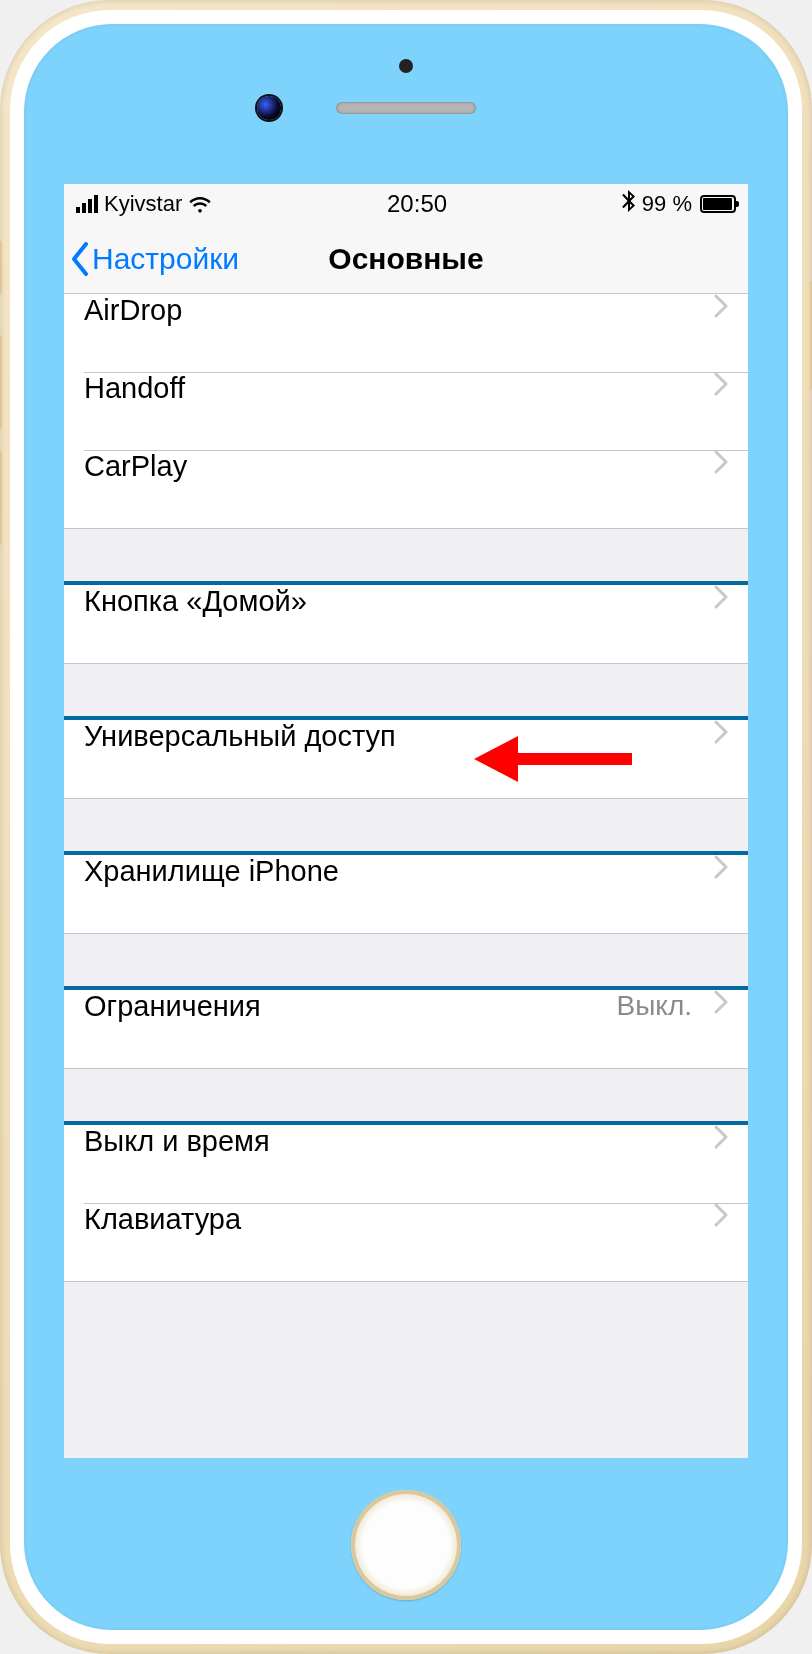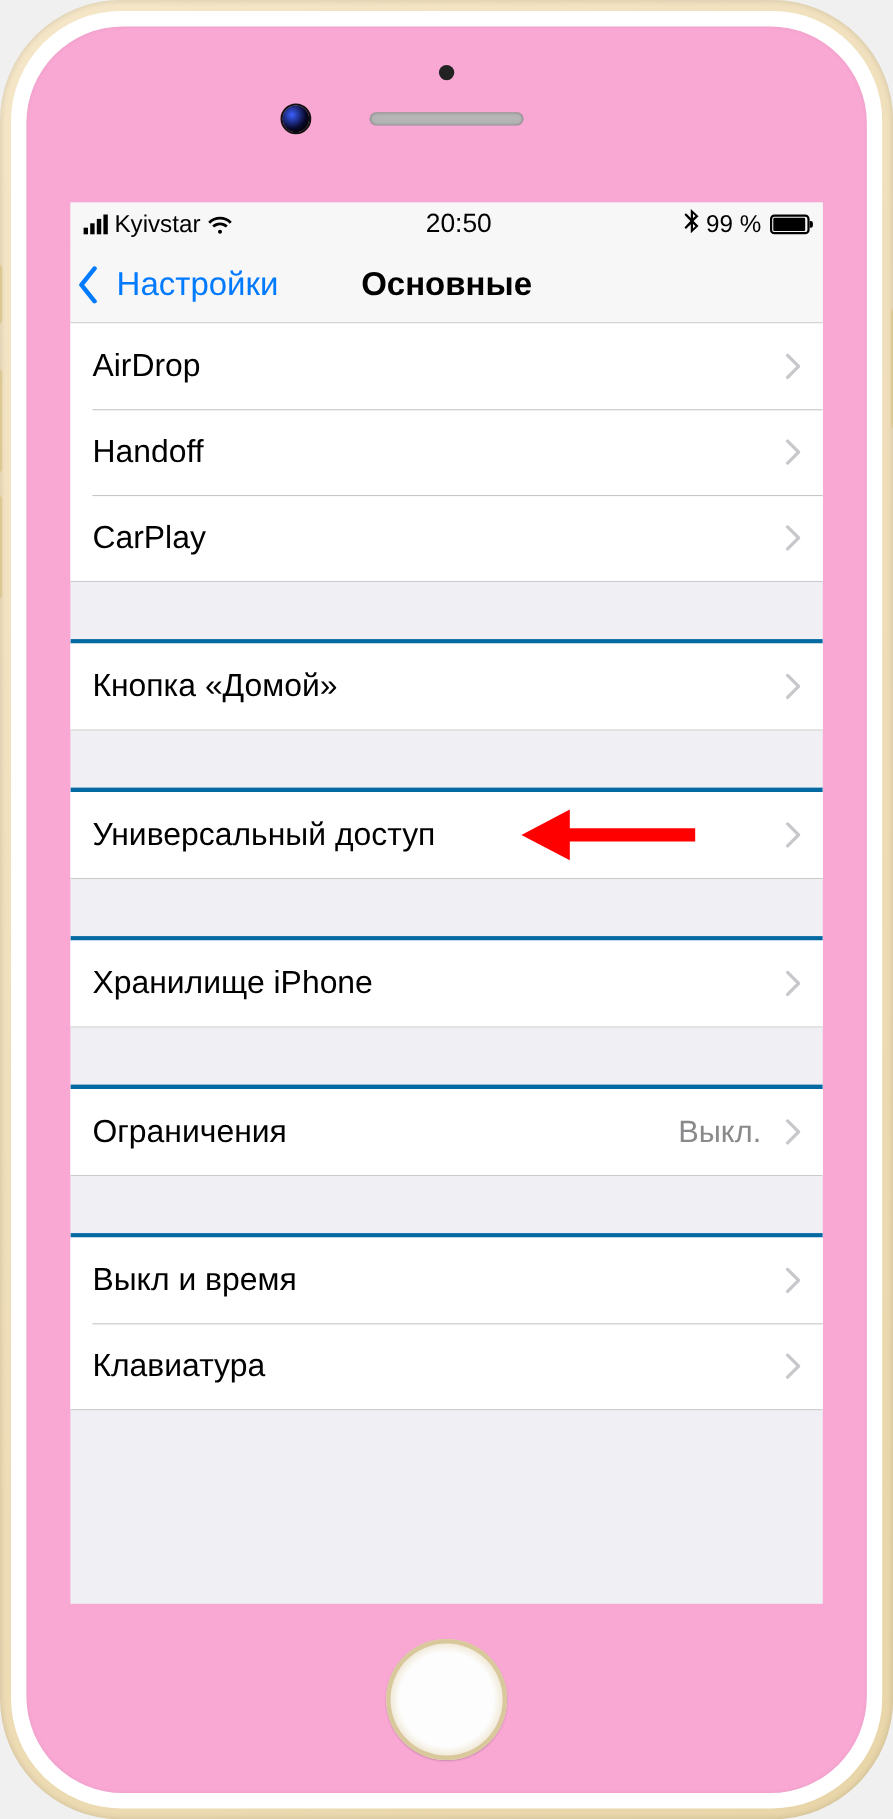--- a/index.html
+++ b/index.html
@@ -25,21 +25,21 @@
     width: 100%;
     height: 100%;
     background: #fff;
     border-radius: 100px;
     padding: 14px;
     position: relative;
   }
   .bezel {
     width: 100%;
     height: 100%;
-    background: #f9a8d4;
+    background: #7dd3fc;
     border-radius: 88px;
     position: relative;
     overflow: hidden;
     box-shadow: inset 0 0 4px rgba(0,0,0,0.08);
   }
   
   .sensor-dot {
     position: absolute;
     top: 35px; left: 50%;
     transform: translateX(-50%);
@@ -123,33 +123,33 @@
   
   .navbar {
     height: 70px;
     background: #f7f7f8;
     border-bottom: 1px solid #c6c6c8;
     display:flex; align-items:center; justify-content:center;
     position:relative;
   }
   .nav-back {
     position:absolute; left:6px; top:0; bottom:0;
-    display:flex; align-items:center; gap:16px;
+    display:flex; align-items:center; gap:2px;
     color:#007aff; font-size:30px;
   }
   .nav-back svg { display:block; }
   .nav-title { font-size:30px; font-weight:600; color:#000; }
 
   
   .list { }
   .group { background:#fff; border-top:4px solid #0369a1; border-bottom:1px solid #c6c6c8; }
   .group.first { border-top:none; }
   .spacer { height:52px; }
   .row {
-    display:flex; align-items:center;
+    display:flex; align-items:flex-start;
     height:78px; padding:0 20px;
     position:relative;
     background:#fff;
   }
   .row + .row::before {
     content:""; position:absolute; left:20px; right:0; top:0;
     height:1px; background:#c6c6c8;
   }
   .row-label { flex:1; font-size:29px; color:#000; }
   .row-value { font-size:28px; color:#8a8a8d; margin-right:22px; }

